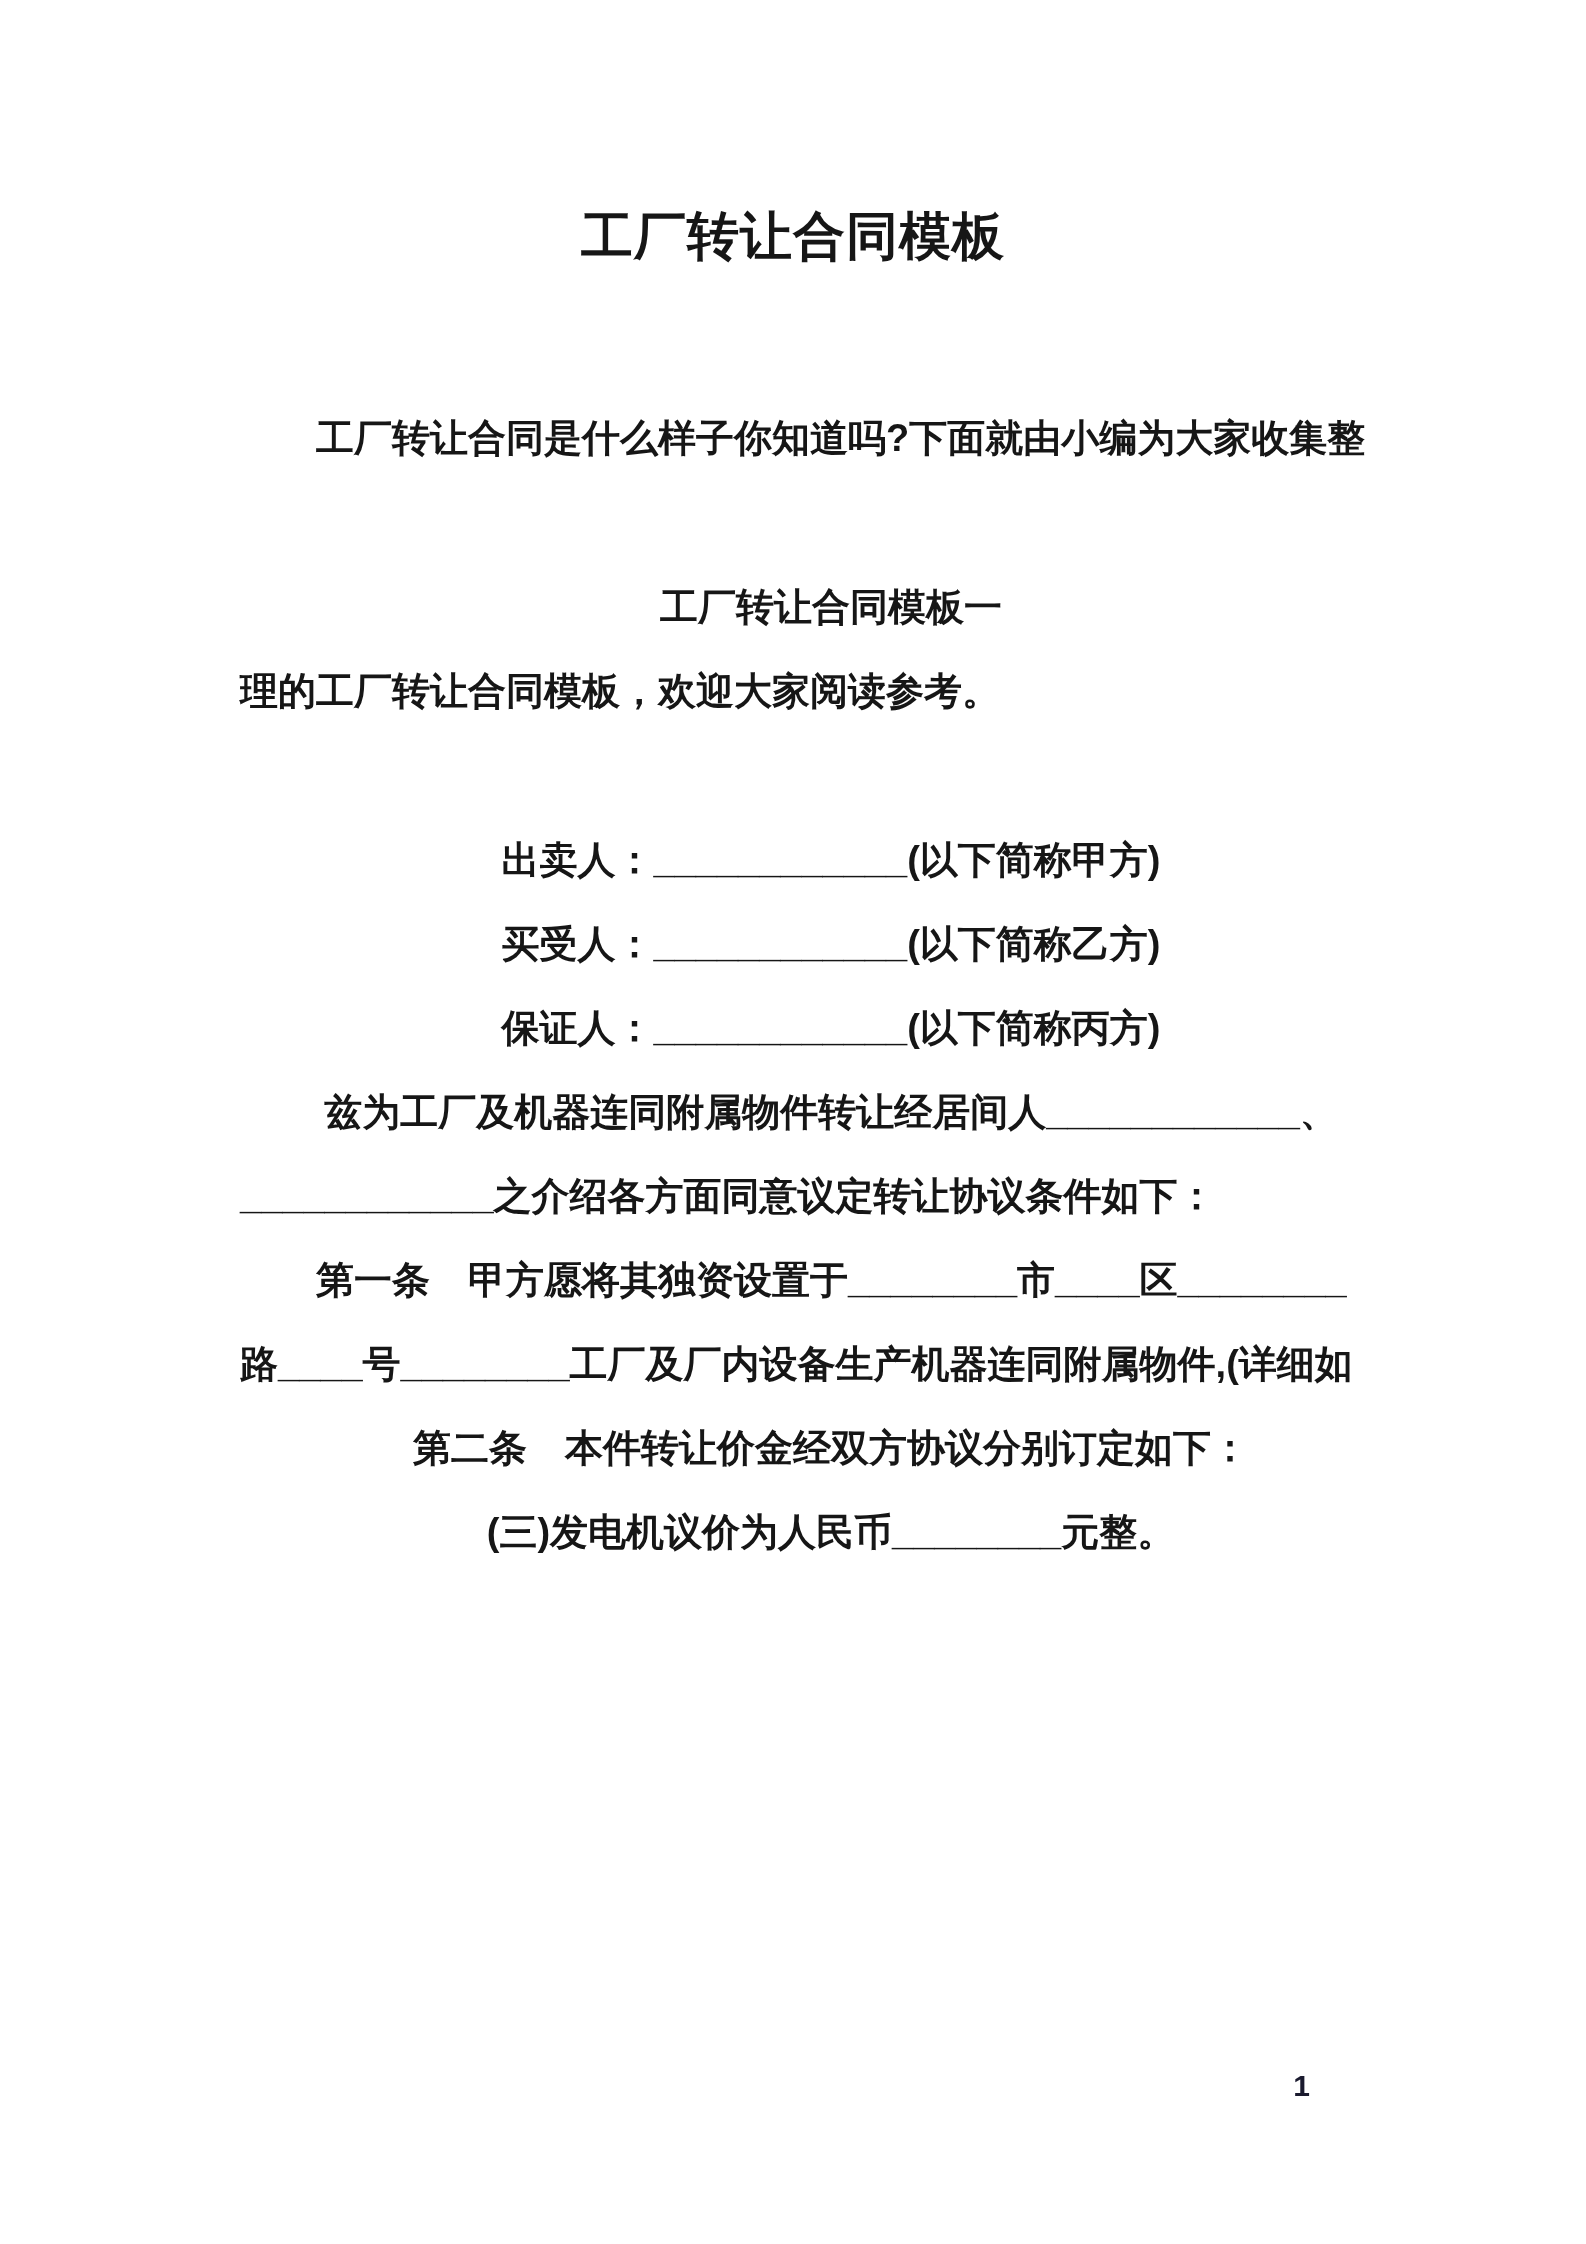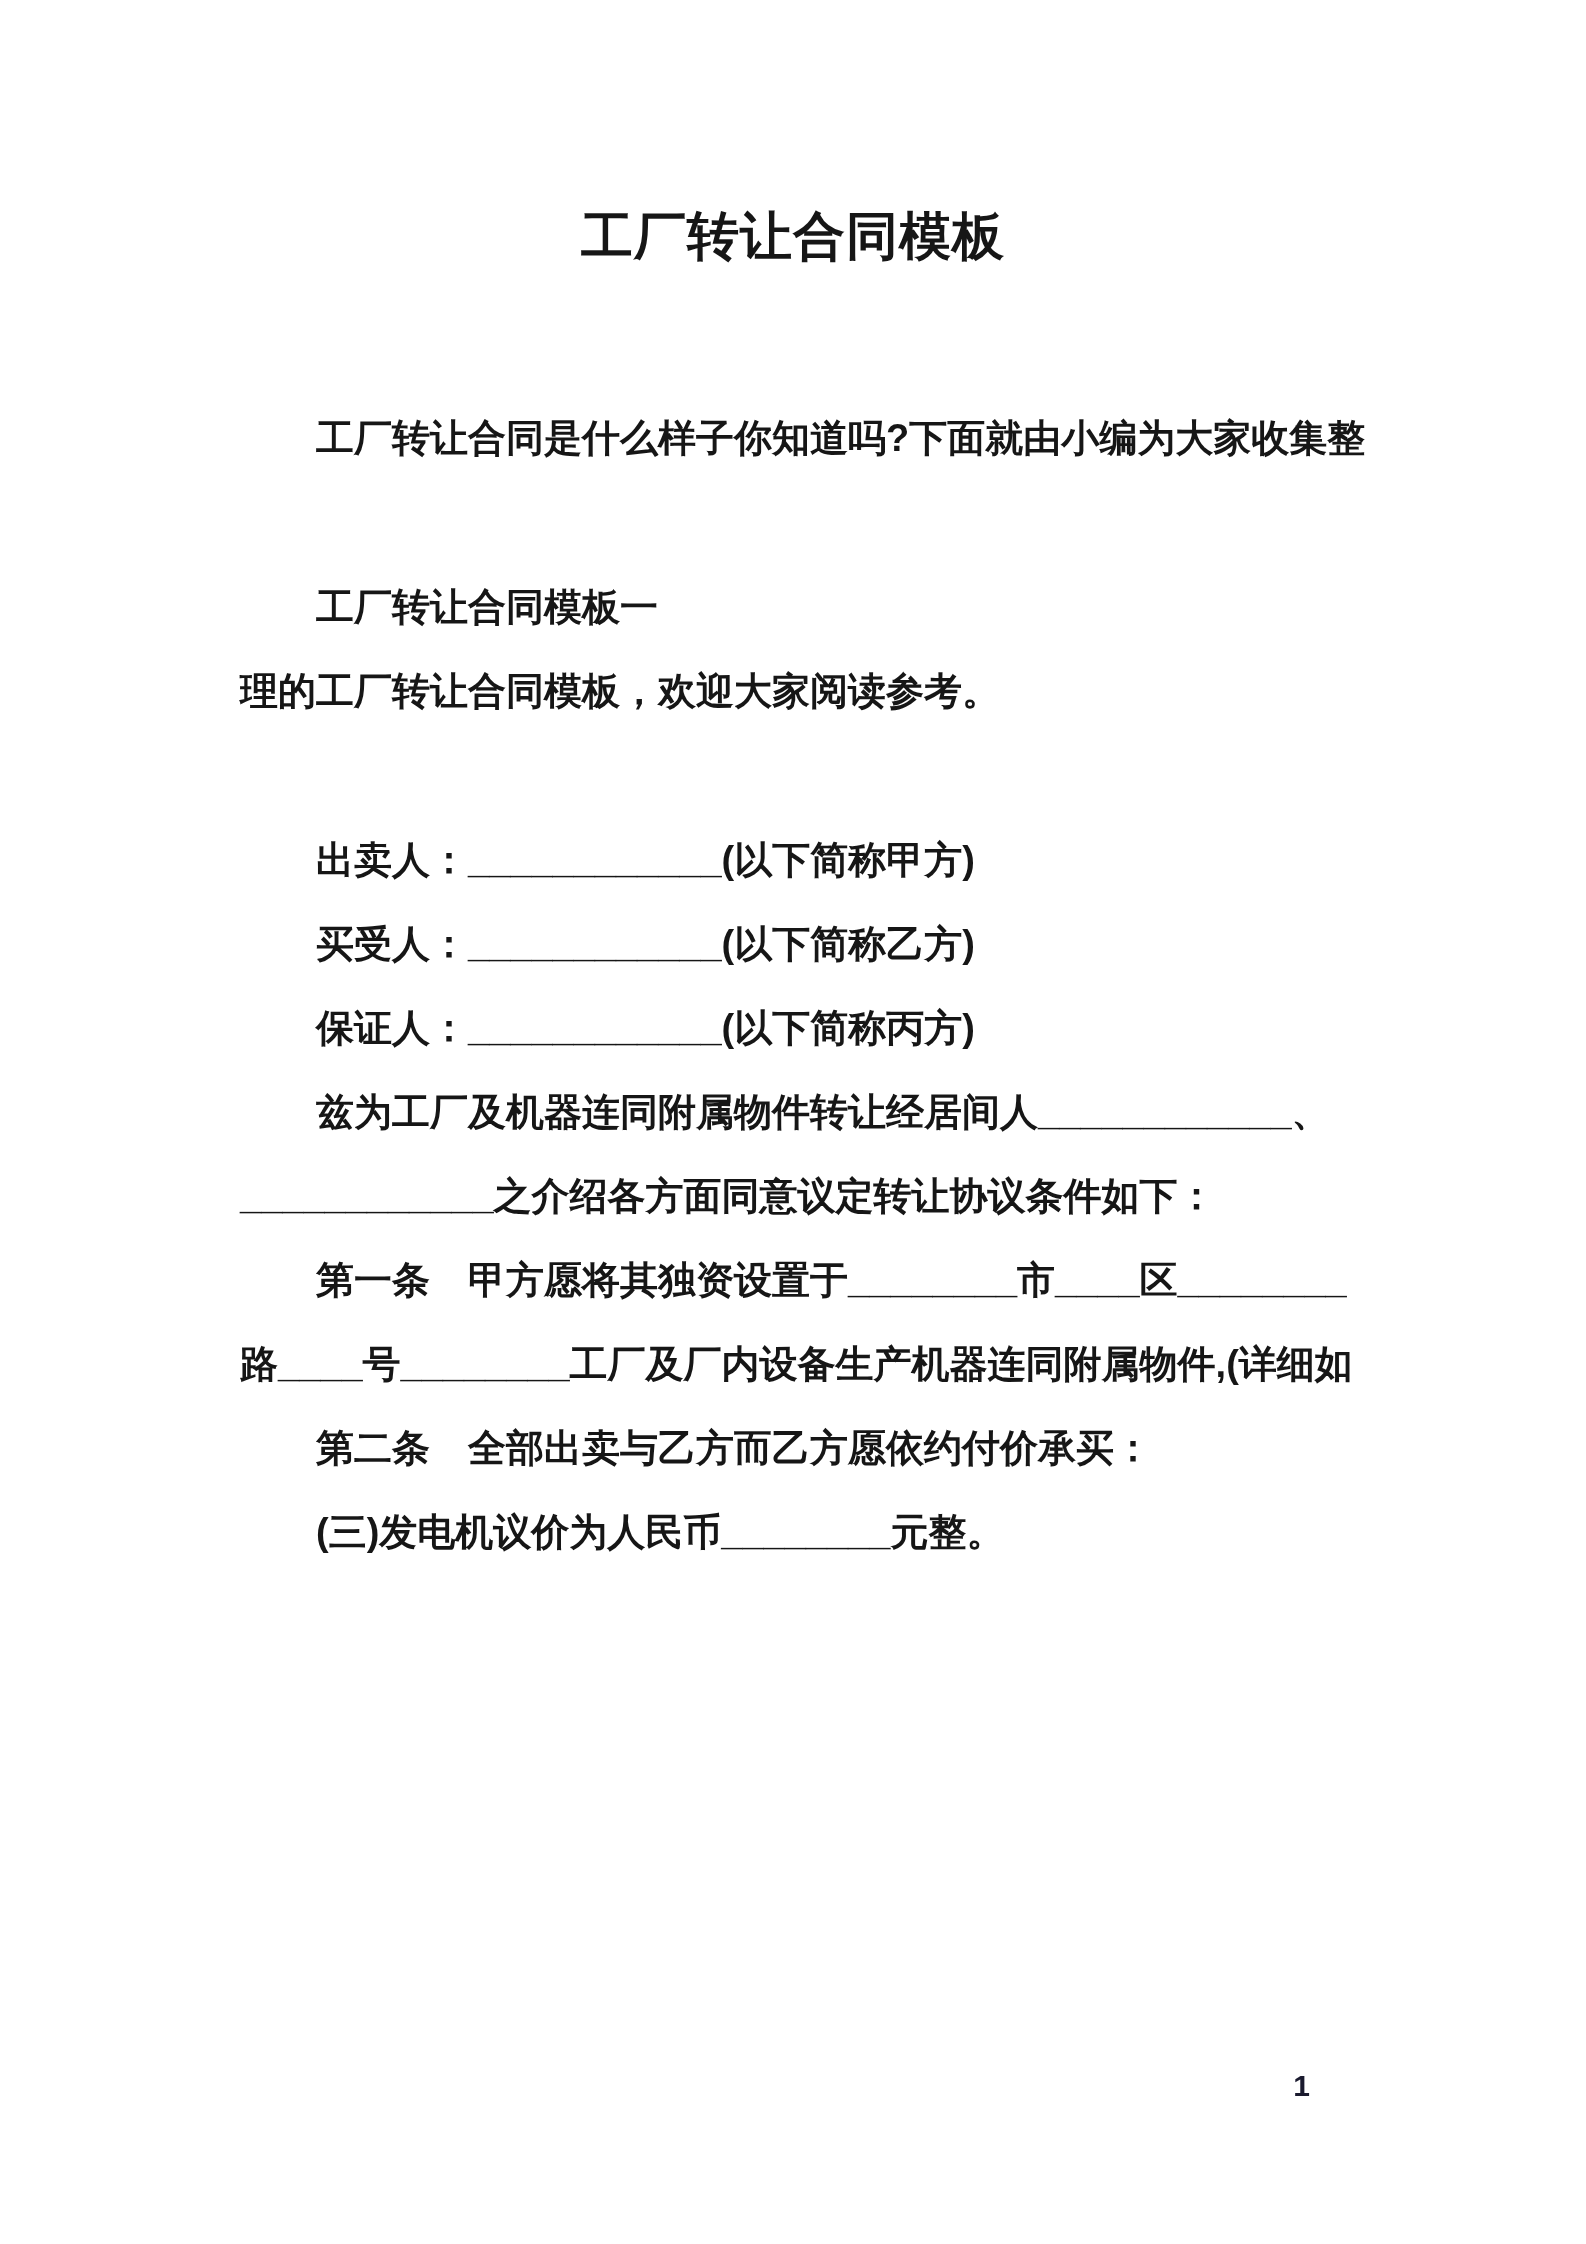--- a/index.html
+++ b/index.html
@@ -33,21 +33,21 @@
     font-size:52px;
     line-height:80px;
     text-align:center;
     letter-spacing:1px;
   }
   .line{
     font-size:38px;
     line-height:84px;
     white-space:nowrap;
   }
-  .ind{ text-indent:76px; }
+  .ind{ text-indent:76px;text-align:center; }
   .fill{
     white-space:normal;
     text-align:justify;
     text-align-last:justify;
   }
   .gap-lg{ margin-top:120px; }
   .gap{ margin-top:85px; }
   .footer{
     position:absolute;
     top:2068px;
@@ -74,19 +74,19 @@
     <div class="line ind gap">出卖人：____________(以下简称甲方)</div>
     <div class="line ind">买受人：____________(以下简称乙方)</div>
     <div class="line ind">保证人：____________(以下简称丙方)</div>
 
     <div class="line ind">兹为工厂及机器连同附属物件转让经居间人____________、</div>
     <div class="line">____________之介绍各方面同意议定转让协议条件如下：</div>
 
     <div class="line ind">第一条　甲方愿将其独资设置于________市____区________</div>
     <div class="line">路____号________工厂及厂内设备生产机器连同附属物件,(详细如</div>
 
-    <div class="line ind">第二条　全部出卖与乙方而乙方愿依约付价承买：</div>
+    <div class="line ind">第二条　本件转让价金经双方协议分别订定如下：</div>
     <div class="line ind">(三)发电机议价为人民币________元整。</div>
 
   </div>
 
   <div class="footer">1</div>
 </div>
 
 </body></html>

